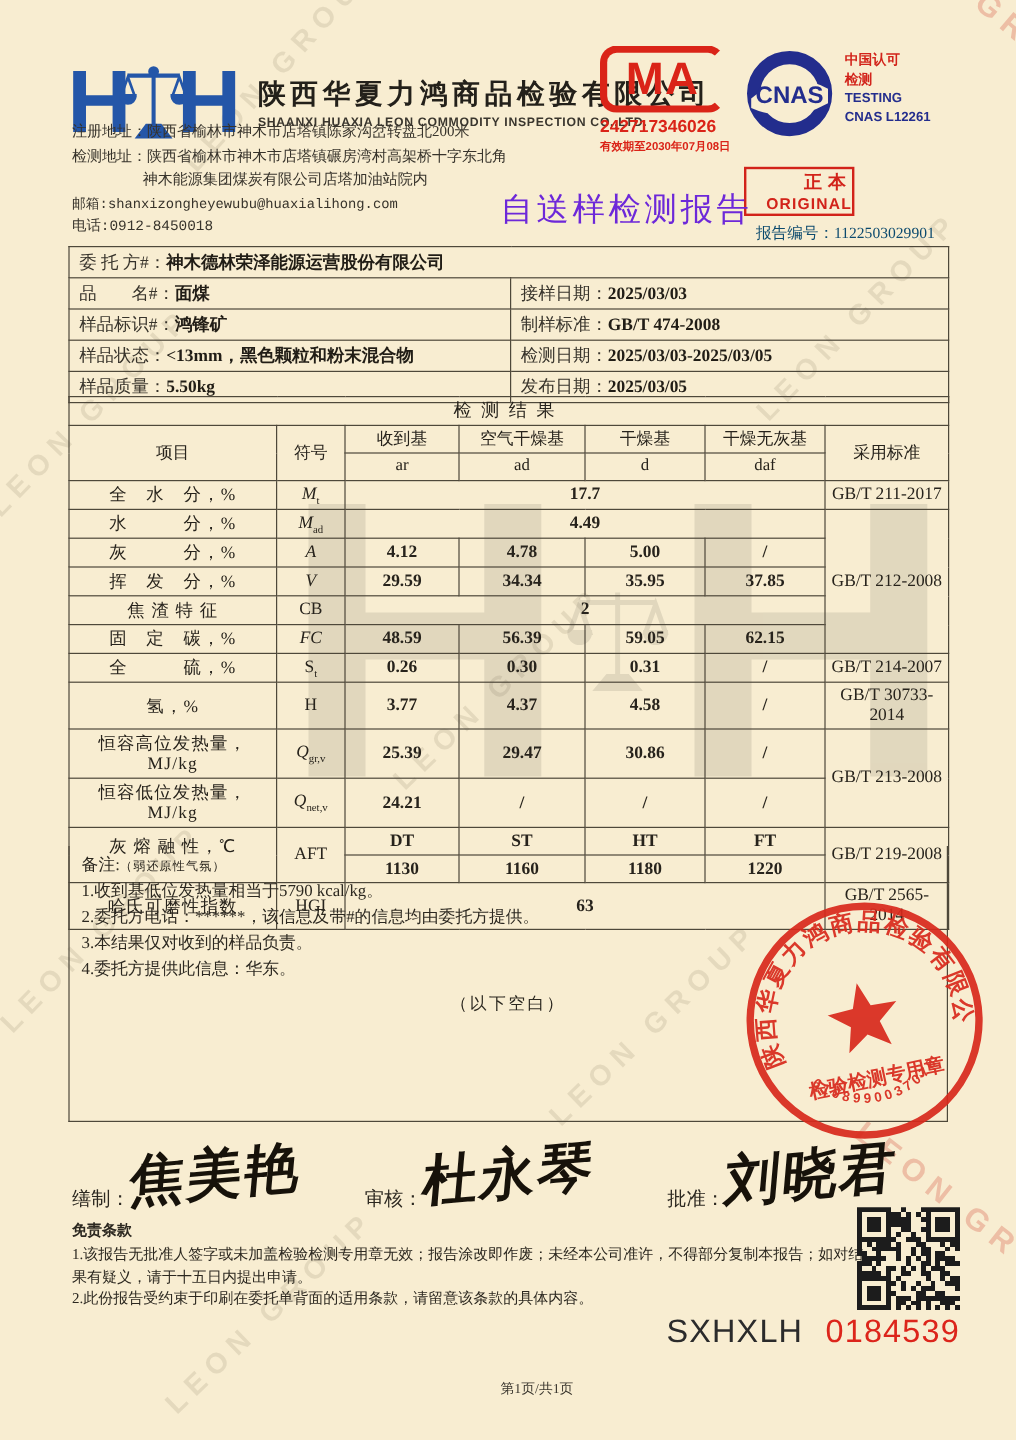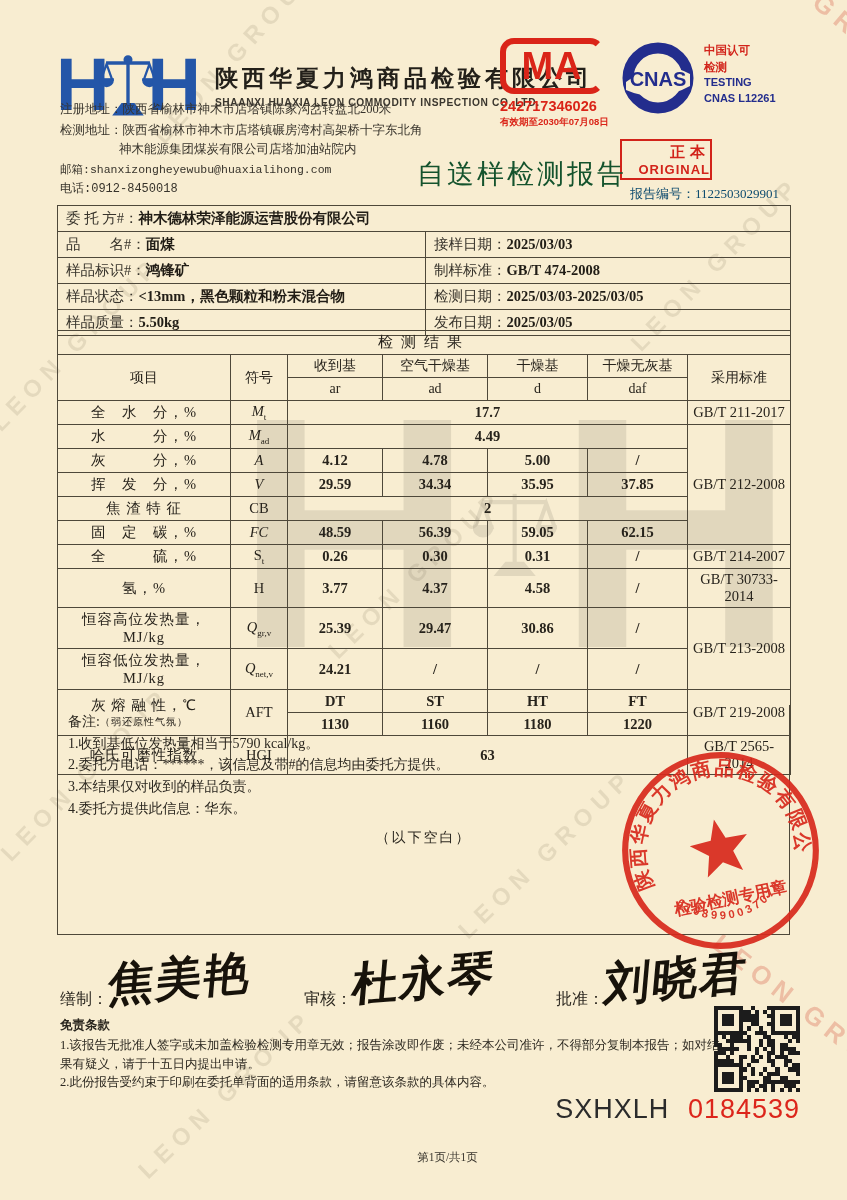--- a/index.html
+++ b/index.html
@@ -26,21 +26,21 @@
   .co-names { margin-left:14px; }
   .co-cn { font-family:"Liberation Sans", sans-serif; font-weight:bold; font-size:23px;
            letter-spacing:4px; color:#23201a; white-space:nowrap; }
   .co-en { font-family:"Liberation Sans", sans-serif; font-weight:bold; font-size:10.2px;
            letter-spacing:.6px; color:#3a362e; margin-top:3px; }
   .addr { position:absolute; left:60px; font-size:12.5px; color:#37332b; white-space:nowrap; }
   .addr.a1 { top:101px; } .addr.a2 { top:122px; } .addr.a3 { top:141px; left:119px; }
   .addr.mail { top:162px; font-family:"Liberation Mono", monospace; font-size:11.5px; }
   .addr.tel  { top:180px; font-family:"Liberation Mono", monospace; font-size:12px; }
   .doc-title { position:absolute; left:417px; top:156px; font-family:"Liberation Sans", sans-serif;
-               font-size:27px; letter-spacing:3px; color:#14532d; }
+               font-size:27px; letter-spacing:3px; color:#6d28d9; }
   .report-no { position:absolute; left:630px; top:185px; font-size:13px; color:#0c4a6e; }
   .report-no b { font-weight:normal; }
   
   .cma { position:absolute; left:500px; top:38px; width:115px; text-align:left; color:#da2418; }
   .cma-box { width:104px; height:56px; border:6px solid #da2418; border-radius:14px;
              border-right-color:transparent; display:flex; align-items:center; justify-content:center; }
   .cma-box span { font-family:"Liberation Sans", sans-serif; font-weight:bold; font-size:38px;
                   letter-spacing:1px; }
   .cma-num { font-family:"Liberation Sans", sans-serif; font-weight:bold; font-size:14.5px; margin-top:4px; }
   .cma-val { font-family:"Liberation Sans", sans-serif; font-weight:bold; font-size:9.5px; margin-top:2px; }

